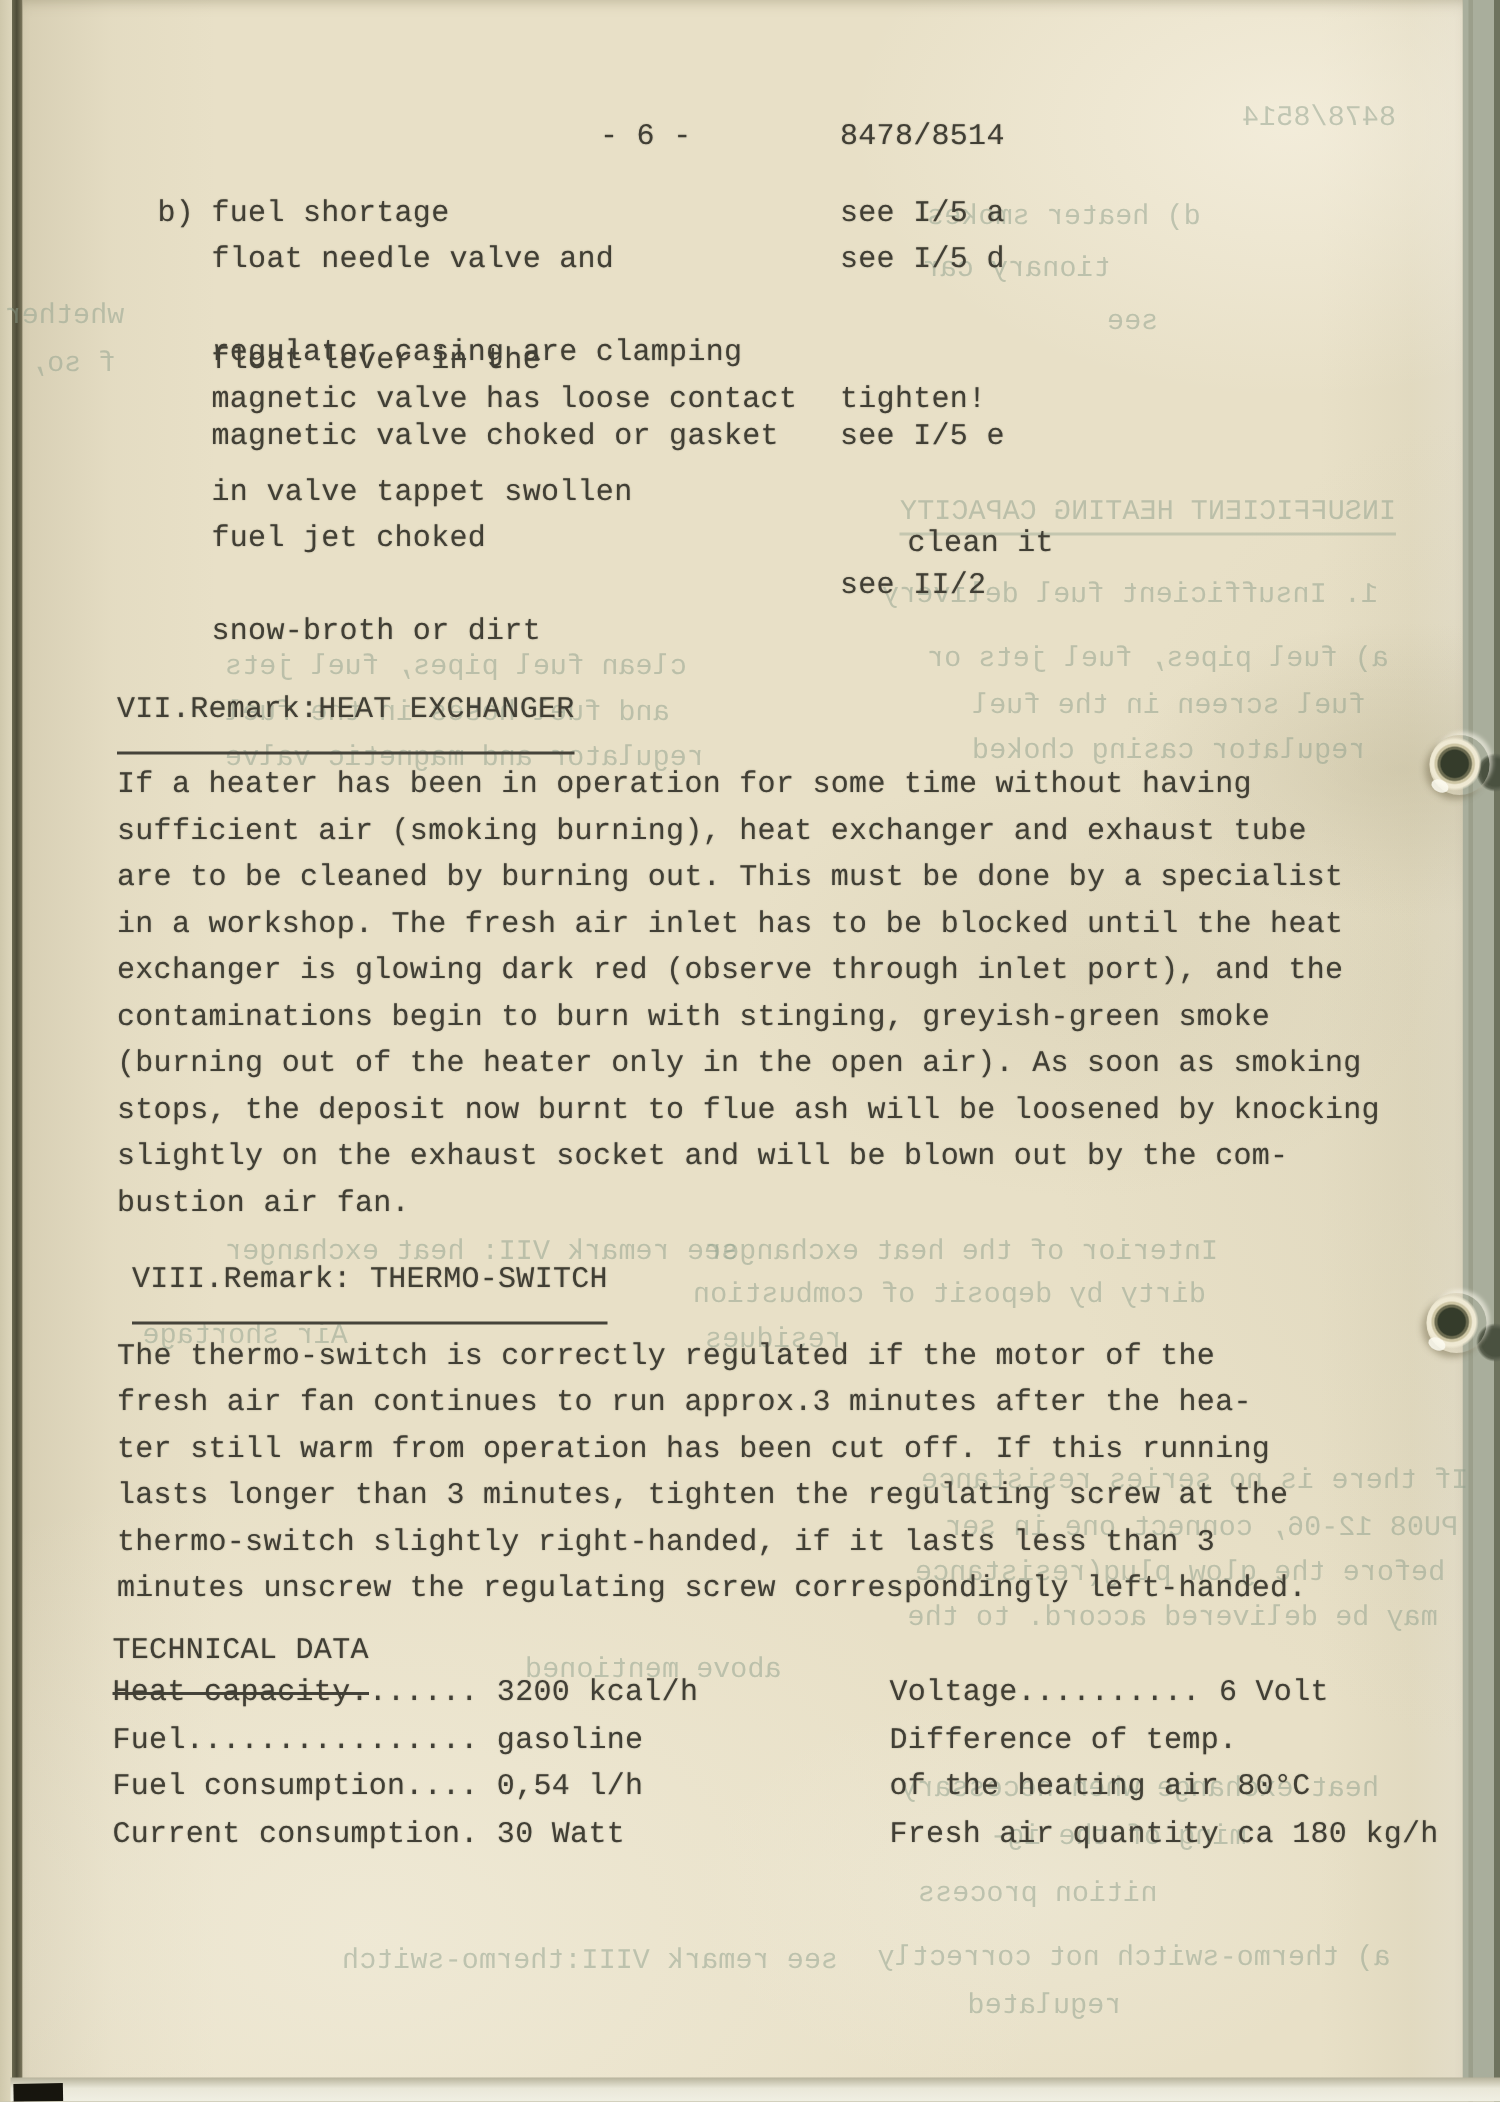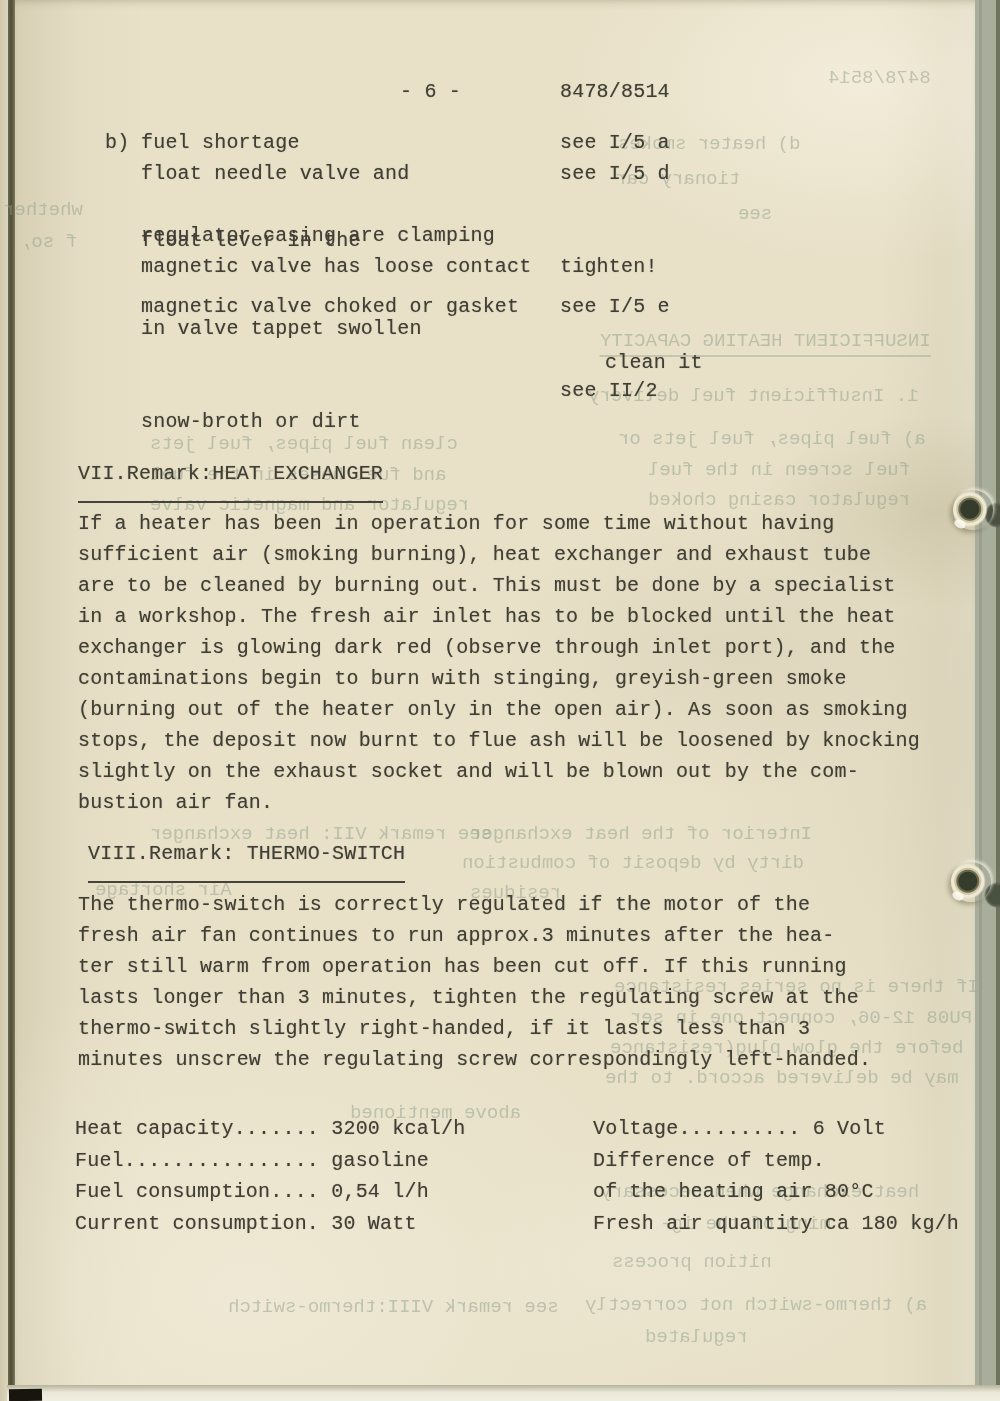--- a/index.html
+++ b/index.html
@@ -125,28 +125,29 @@
       <div class="fault-row" style="top:189px;margin-top:36px;">
         <span class="tw fault">float lever in the</span>
       </div>
       <div class="fault-row" style="top:220px;">
         <span class="tw fault">regulator casing are clamping</span>
       </div>
       <div class="fault-row" style="top:251px;text-align:center;">
         <span class="tw fault">magnetic valve has loose contact</span>
         <span class="tw remedy">tighten!</span>
       </div>
-      <div class="fault-row" style="top:291px;">
+      <div class="fault-row" style="top:276px;">
         <span class="tw fault">magnetic valve choked or gasket</span>
         <span class="tw remedy">see I/5 e</span>
       </div>
       <div class="fault-row" style="top:313px;font-family:Liberation Mono, monospace;">
         <span class="tw fault">in valve tappet swollen</span>
       </div>
       <div class="fault-row" style="top:344px;">
+        <span class="tw fault">fuel jet choked</span>
         <span class="tw remedy" style="top:3px;margin-left:45px;">clean it</span>
       </div>
       <div class="fault-row" style="top:375px;">
         <span class="tw remedy">see II/2</span>
       </div>
       <div class="fault-row" style="top:406px;">
         <span class="tw fault">snow-broth or dirt</span>
       </div>
     </div>
 
@@ -163,20 +164,21 @@
 bustion air fan.</div>
 
     <div class="tw heading" style="left:73px;top:838px;">VIII.Remark: THERMO-SWITCH</div>
     <div class="tw para" style="left:63px;top:889px;">The thermo-switch is correctly regulated if the motor of the
 fresh air fan continues to run approx.3 minutes after the hea-
 ter still warm from operation has been cut off. If this running
 lasts longer than 3 minutes, tighten the regulating screw at the
 thermo-switch slightly right-handed, if it lasts less than 3
 minutes unscrew the regulating screw correspondingly left-handed.</div>
 
+    <div class="tw heading" style="left:60px;top:1085px;">TECHNICAL DATA</div>
     <div class="tw para" style="left:60px;top:1113px;line-height:31.5px;">Heat capacity....... 3200 kcal/h
 Fuel................ gasoline
 Fuel consumption.... 0,54 l/h
 Current consumption. 30 Watt</div>
     <div class="tw para" style="left:578px;top:1113px;line-height:31.5px;">Voltage.......... 6 Volt
 Difference of temp.
 of the heating air 80°C
 Fresh air quantity ca 180 kg/h</div>
   </div>
 

